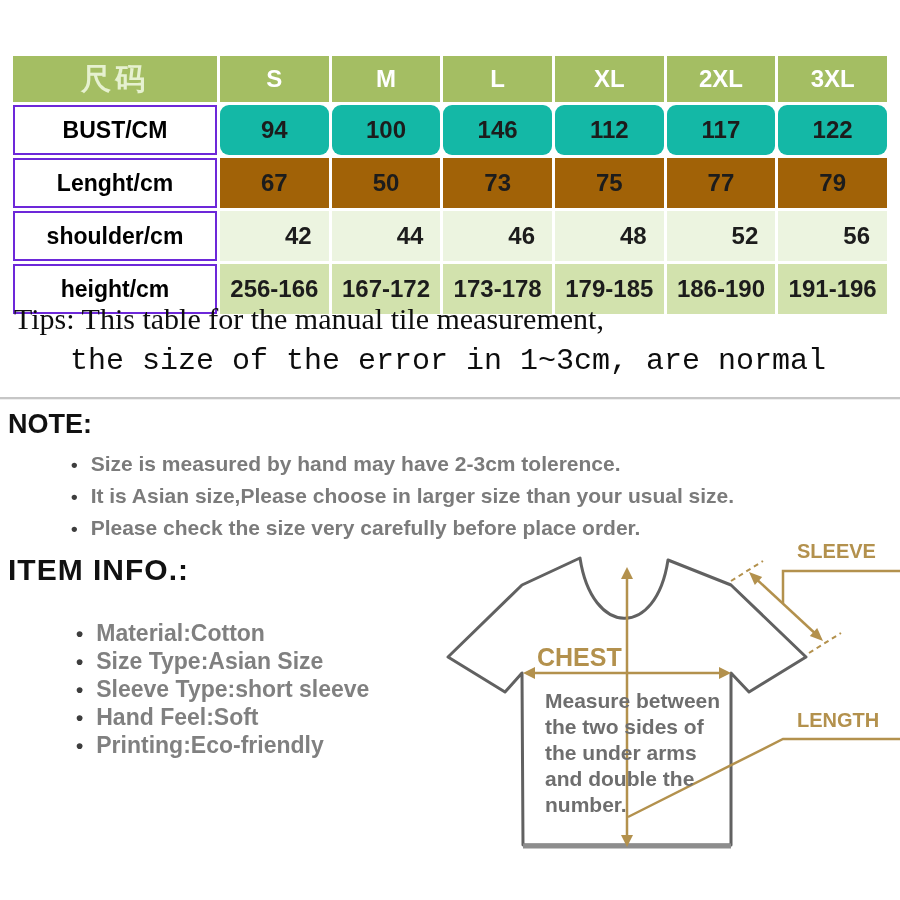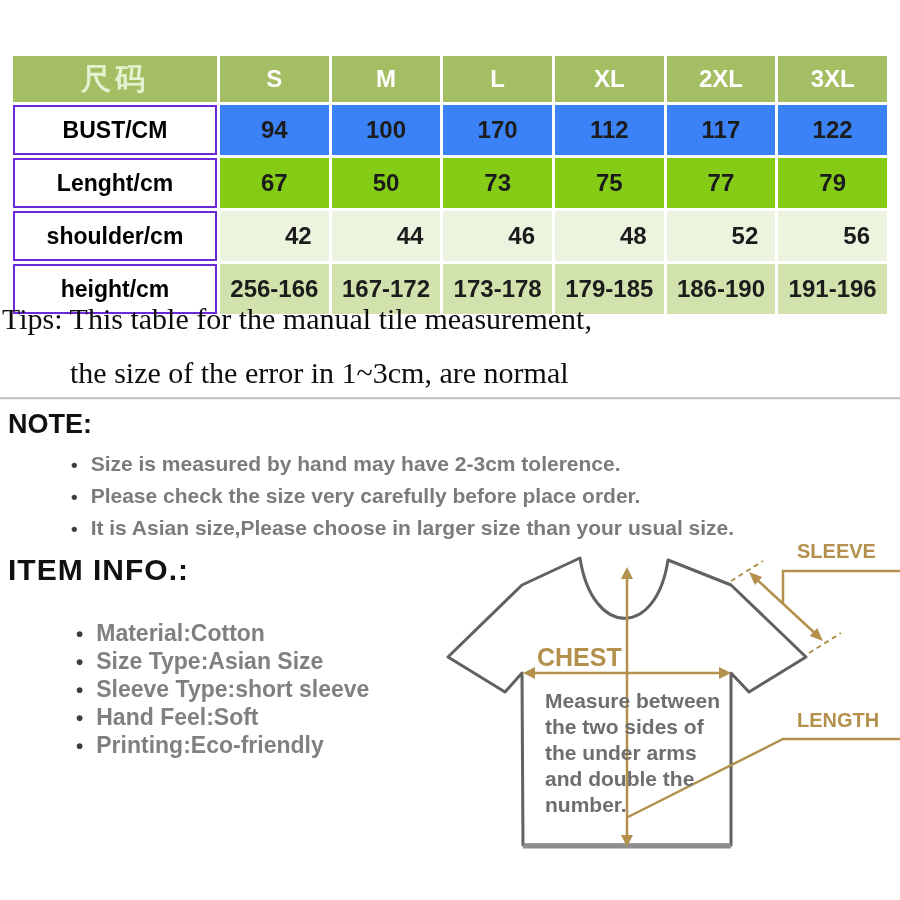--- a/index.html
+++ b/index.html
@@ -17,29 +17,29 @@
   .size-table th, .size-table td {
     text-align:center; vertical-align:middle; height:46px; padding:0;
   }
   .size-table thead th { background:#a4be63; color:#ffffff; font-size:24px; font-weight:bold; }
   .size-table thead th.cjk { color:#e6f1d0; font-size:30px; letter-spacing:4px; }
   .row-label {
     background:#ffffff; border:2px solid #6d28d9;
     color:#000000; font-weight:bold; font-size:23px;
   }
   .val { font-size:24px; font-weight:600; color:#1c1c1c; }
-  tr.r0 td.val { background:#3b82f6; }
-  tr.r1 td.val { background:#84cc16; }
+  tr.r0 td.val { background:#14b8a6;border-radius:9px; }
+  tr.r1 td.val { background:#a16207; }
   tr.r2 td.val { background:#ecf4e0;padding-left:48px; }
   tr.r3 td.val { background:#d2e2ad; }
 
   
   .tips-line { position:absolute; font-family:"Liberation Serif", serif; font-size:30px; color:#0d0d0d; white-space:nowrap; }
-  .tips-line.l1 { left:2px; top:302px; }
-  .tips-line.l2 { left:70px; top:356px; }
+  .tips-line.l1 { left:14px; top:302px; }
+  .tips-line.l2 { left:70px; top:344px;font-family:Liberation Mono, monospace; }
 
   .divider { position:absolute; left:0; top:397px; width:900px; height:2px; background:#c6c6c6; border-bottom:1px solid #eeeeee; }
 
   
   .note-heading { position:absolute; left:8px; top:409px; font-size:27px; font-weight:bold; color:#111111; }
   .bullet-list { position:absolute; list-style:none; margin:16px; padding:0; }
   .bullet-list li { display:flex; align-items:baseline; font-weight:bold; color:#7b7b7b; white-space:nowrap; }
   .bullet-list li::before { content:"\2022"; color:#3d3d3d; margin-right:13px; font-size:0.9em; }
   .note-list { left:55px; top:437px; }
   .note-list li { font-size:21px; line-height:21px; margin-bottom:10px; }
@@ -67,21 +67,21 @@
       <th>XL</th>
       <th>2XL</th>
       <th>3XL</th>
     </tr>
   </thead>
   <tbody>
     <tr class="r0">
       <td class="row-label">BUST/CM</td>
       <td class="val">94</td>
       <td class="val">100</td>
-      <td class="val">170</td>
+      <td class="val">146</td>
       <td class="val">112</td>
       <td class="val">117</td>
       <td class="val">122</td>
     </tr>
     <tr class="r1">
       <td class="row-label">Lenght/cm</td>
       <td class="val">67</td>
       <td class="val">50</td>
       <td class="val">73</td>
       <td class="val">75</td>
@@ -110,22 +110,22 @@
 </table>
 
 <div class="tips-line l1">Tips: This table for the manual tile measurement,</div>
 <div class="tips-line l2">the size of the error in 1~3cm, are normal</div>
 
 <div class="divider"></div>
 
 <div class="note-heading">NOTE:</div>
 <ul class="bullet-list note-list">
   <li>Size is measured by hand may have 2-3cm tolerence.</li>
+  <li>It is Asian size,Please choose in larger size than your usual size.</li>
   <li>Please check the size very carefully before place order.</li>
-  <li>It is Asian size,Please choose in larger size than your usual size.</li>
 </ul>
 
 <div class="item-heading">ITEM INFO.:</div>
 <ul class="bullet-list item-list">
   <li>Material:Cotton</li>
   <li>Size Type:Asian Size</li>
   <li>Sleeve Type:short sleeve</li>
   <li>Hand Feel:Soft</li>
   <li>Printing:Eco-friendly</li>
 </ul>

